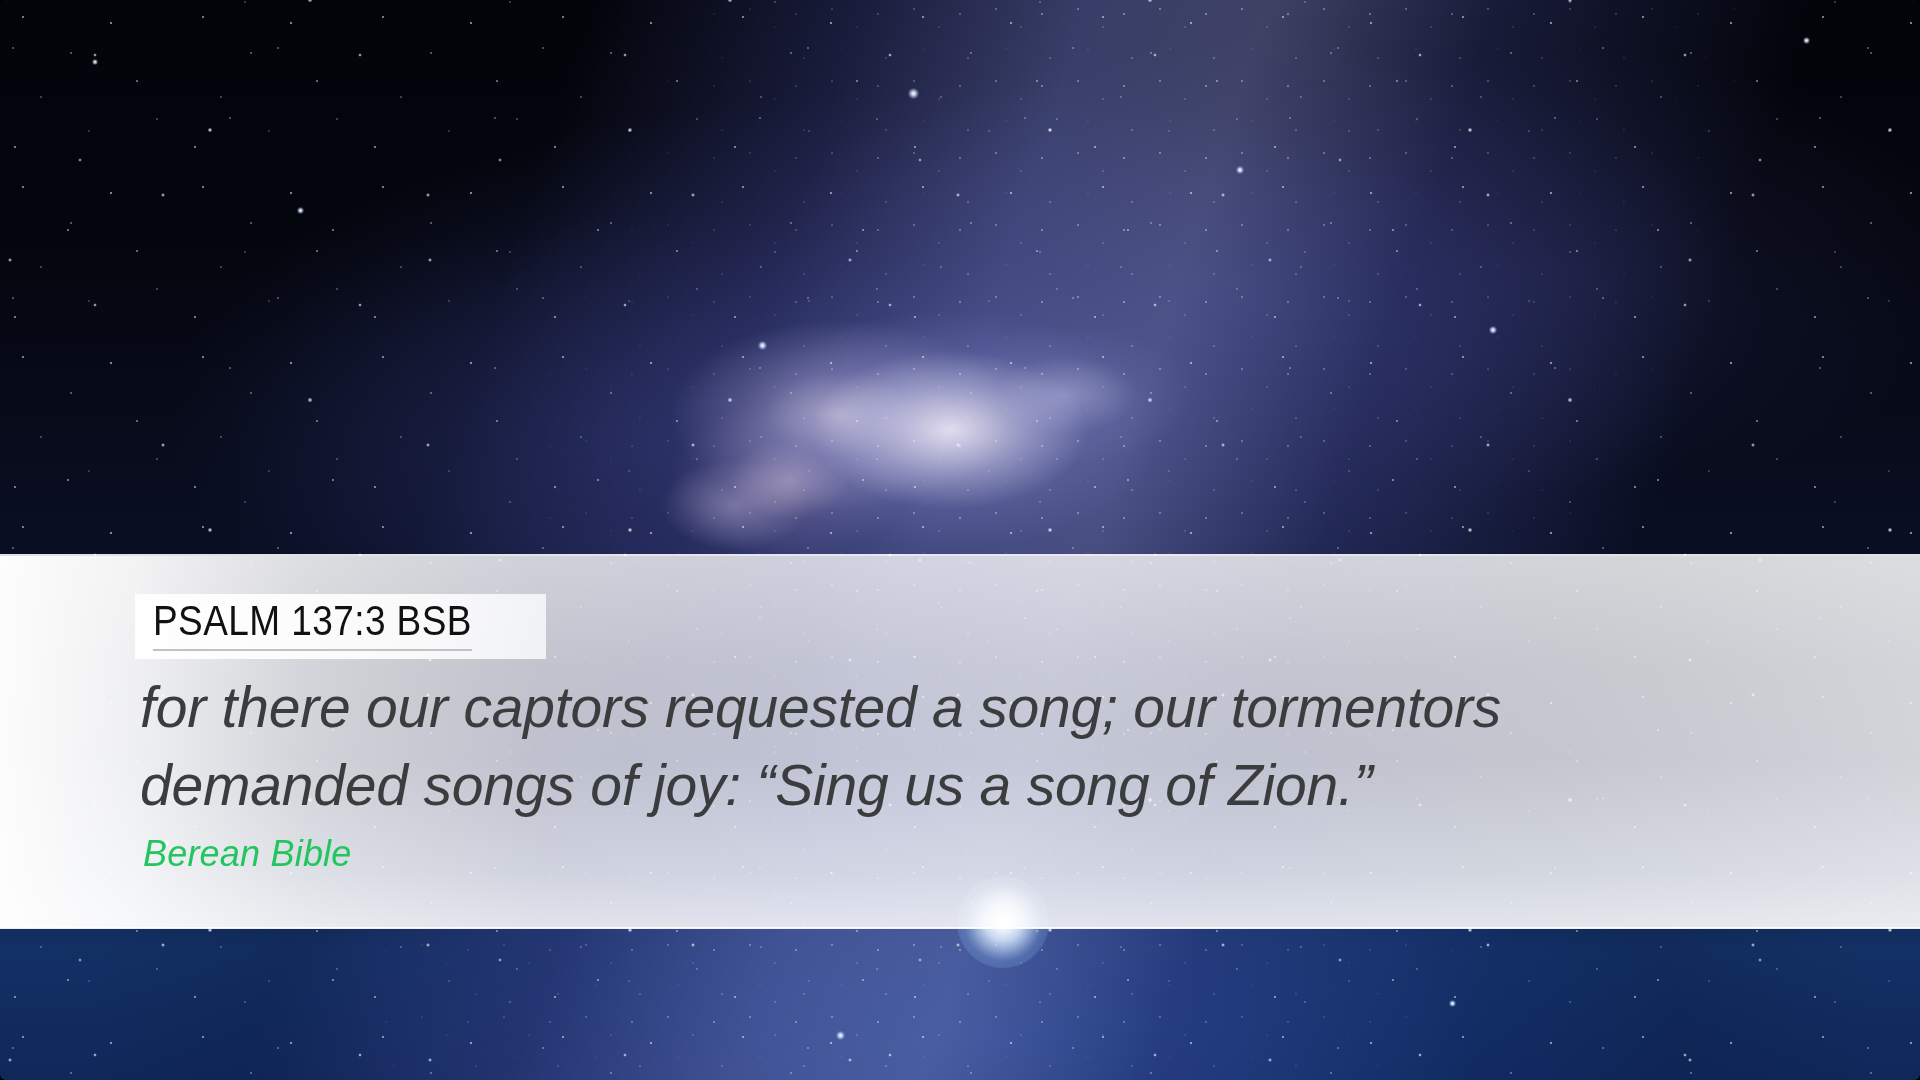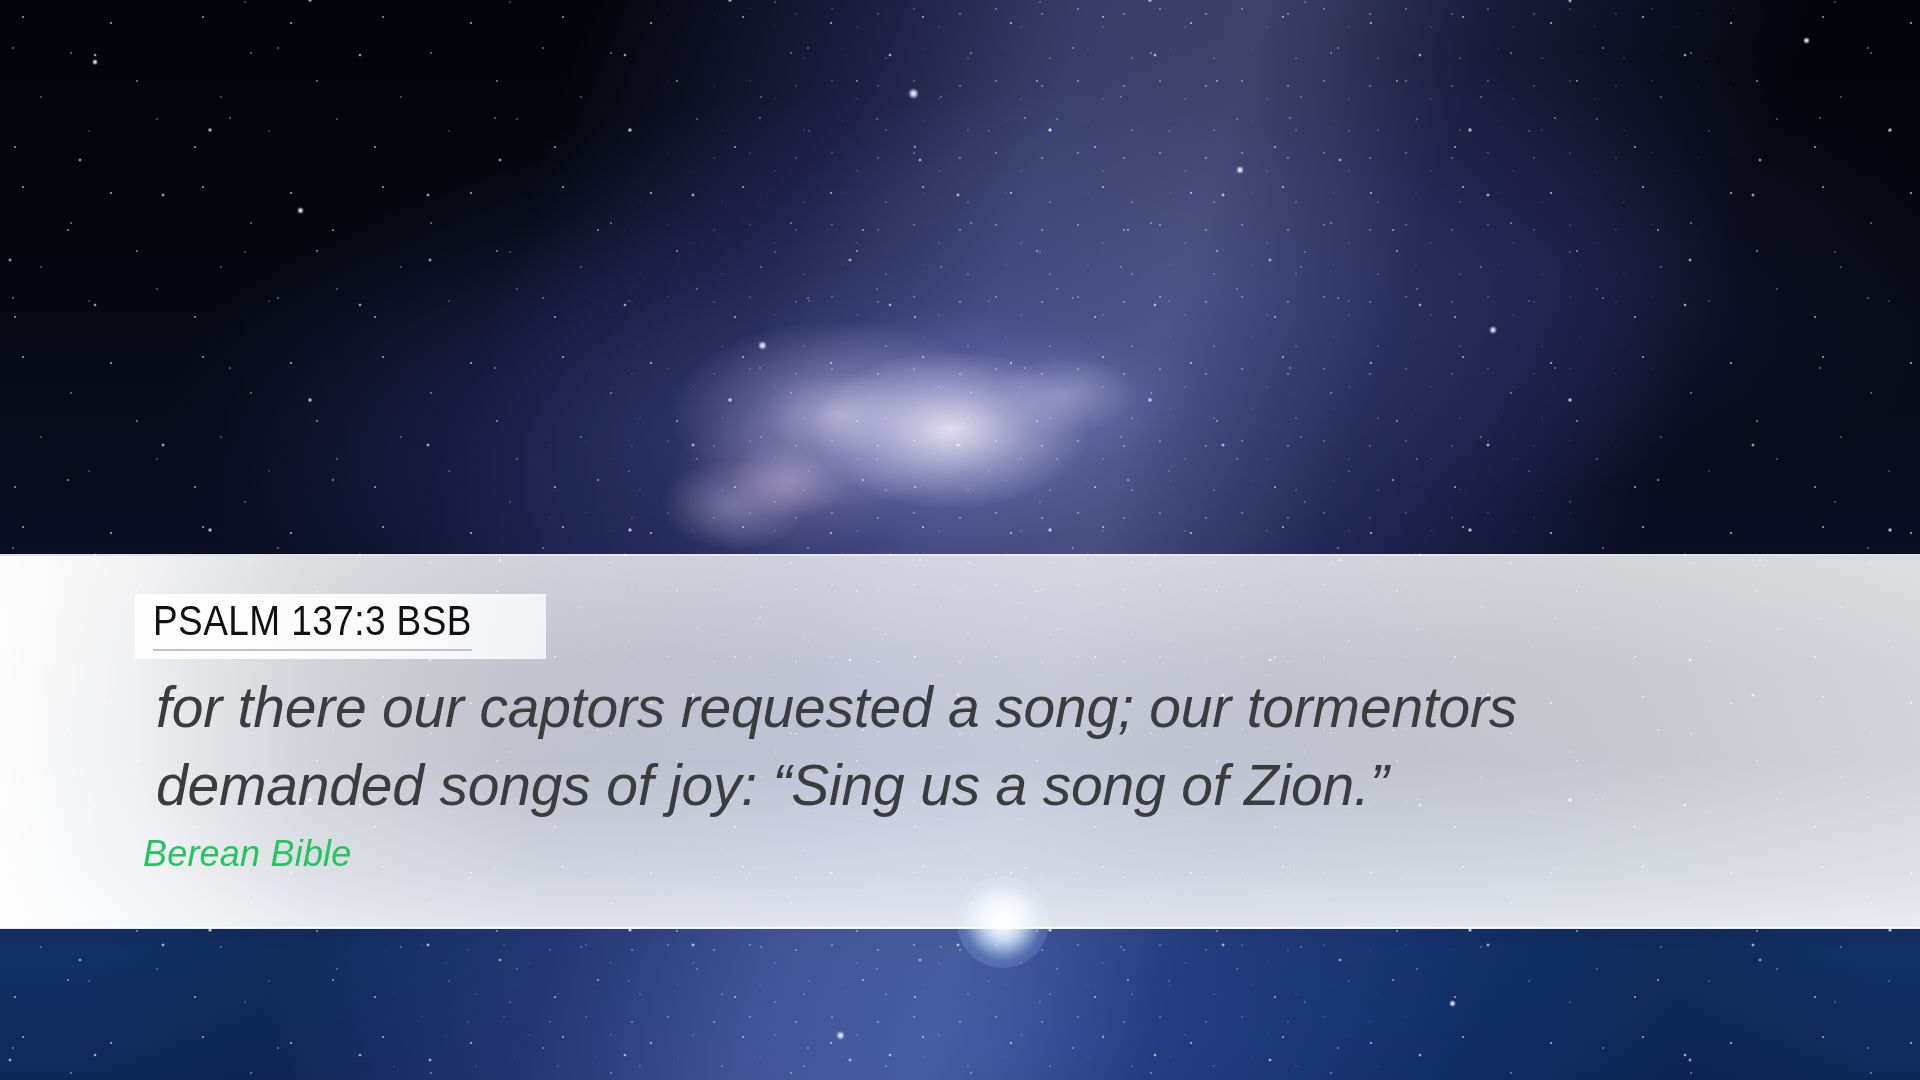--- a/index.html
+++ b/index.html
@@ -8,20 +8,21 @@
     padding: 0;
     background: #000;
   }
   #stage {
     position: relative;
     width: 1920px;
     height: 1080px;
     overflow: hidden;
     background: #04070c;
     font-family: "Liberation Sans", sans-serif;
+    border-radius: 6px;
   }
 
   
   .sky {
     position: absolute;
     inset: 0;
     background:
       
       radial-gradient(circle 46px at 1003px 922px, rgba(255,255,255,0.98) 0%, rgba(205,228,255,0.55) 22%, rgba(120,175,235,0.22) 48%, rgba(40,90,160,0.06) 72%, rgba(0,0,0,0) 100%),
       
@@ -179,21 +180,20 @@
     top: 112px;
     width: 1700px;
     font-family: "Liberation Sans", sans-serif;
     font-style: italic;
     font-weight: 300;
     font-size: 57px;
     line-height: 78px;
     color: #3b3c3e;
     letter-spacing: -0.2px;
     white-space: pre-line;
-    margin-left: 16px;
   }
 
   .attribution {
     position: absolute;
     left: 143px;
     top: 278px;
     font-family: "Liberation Sans", sans-serif;
     font-style: italic;
     font-weight: 300;
     font-size: 36px;

